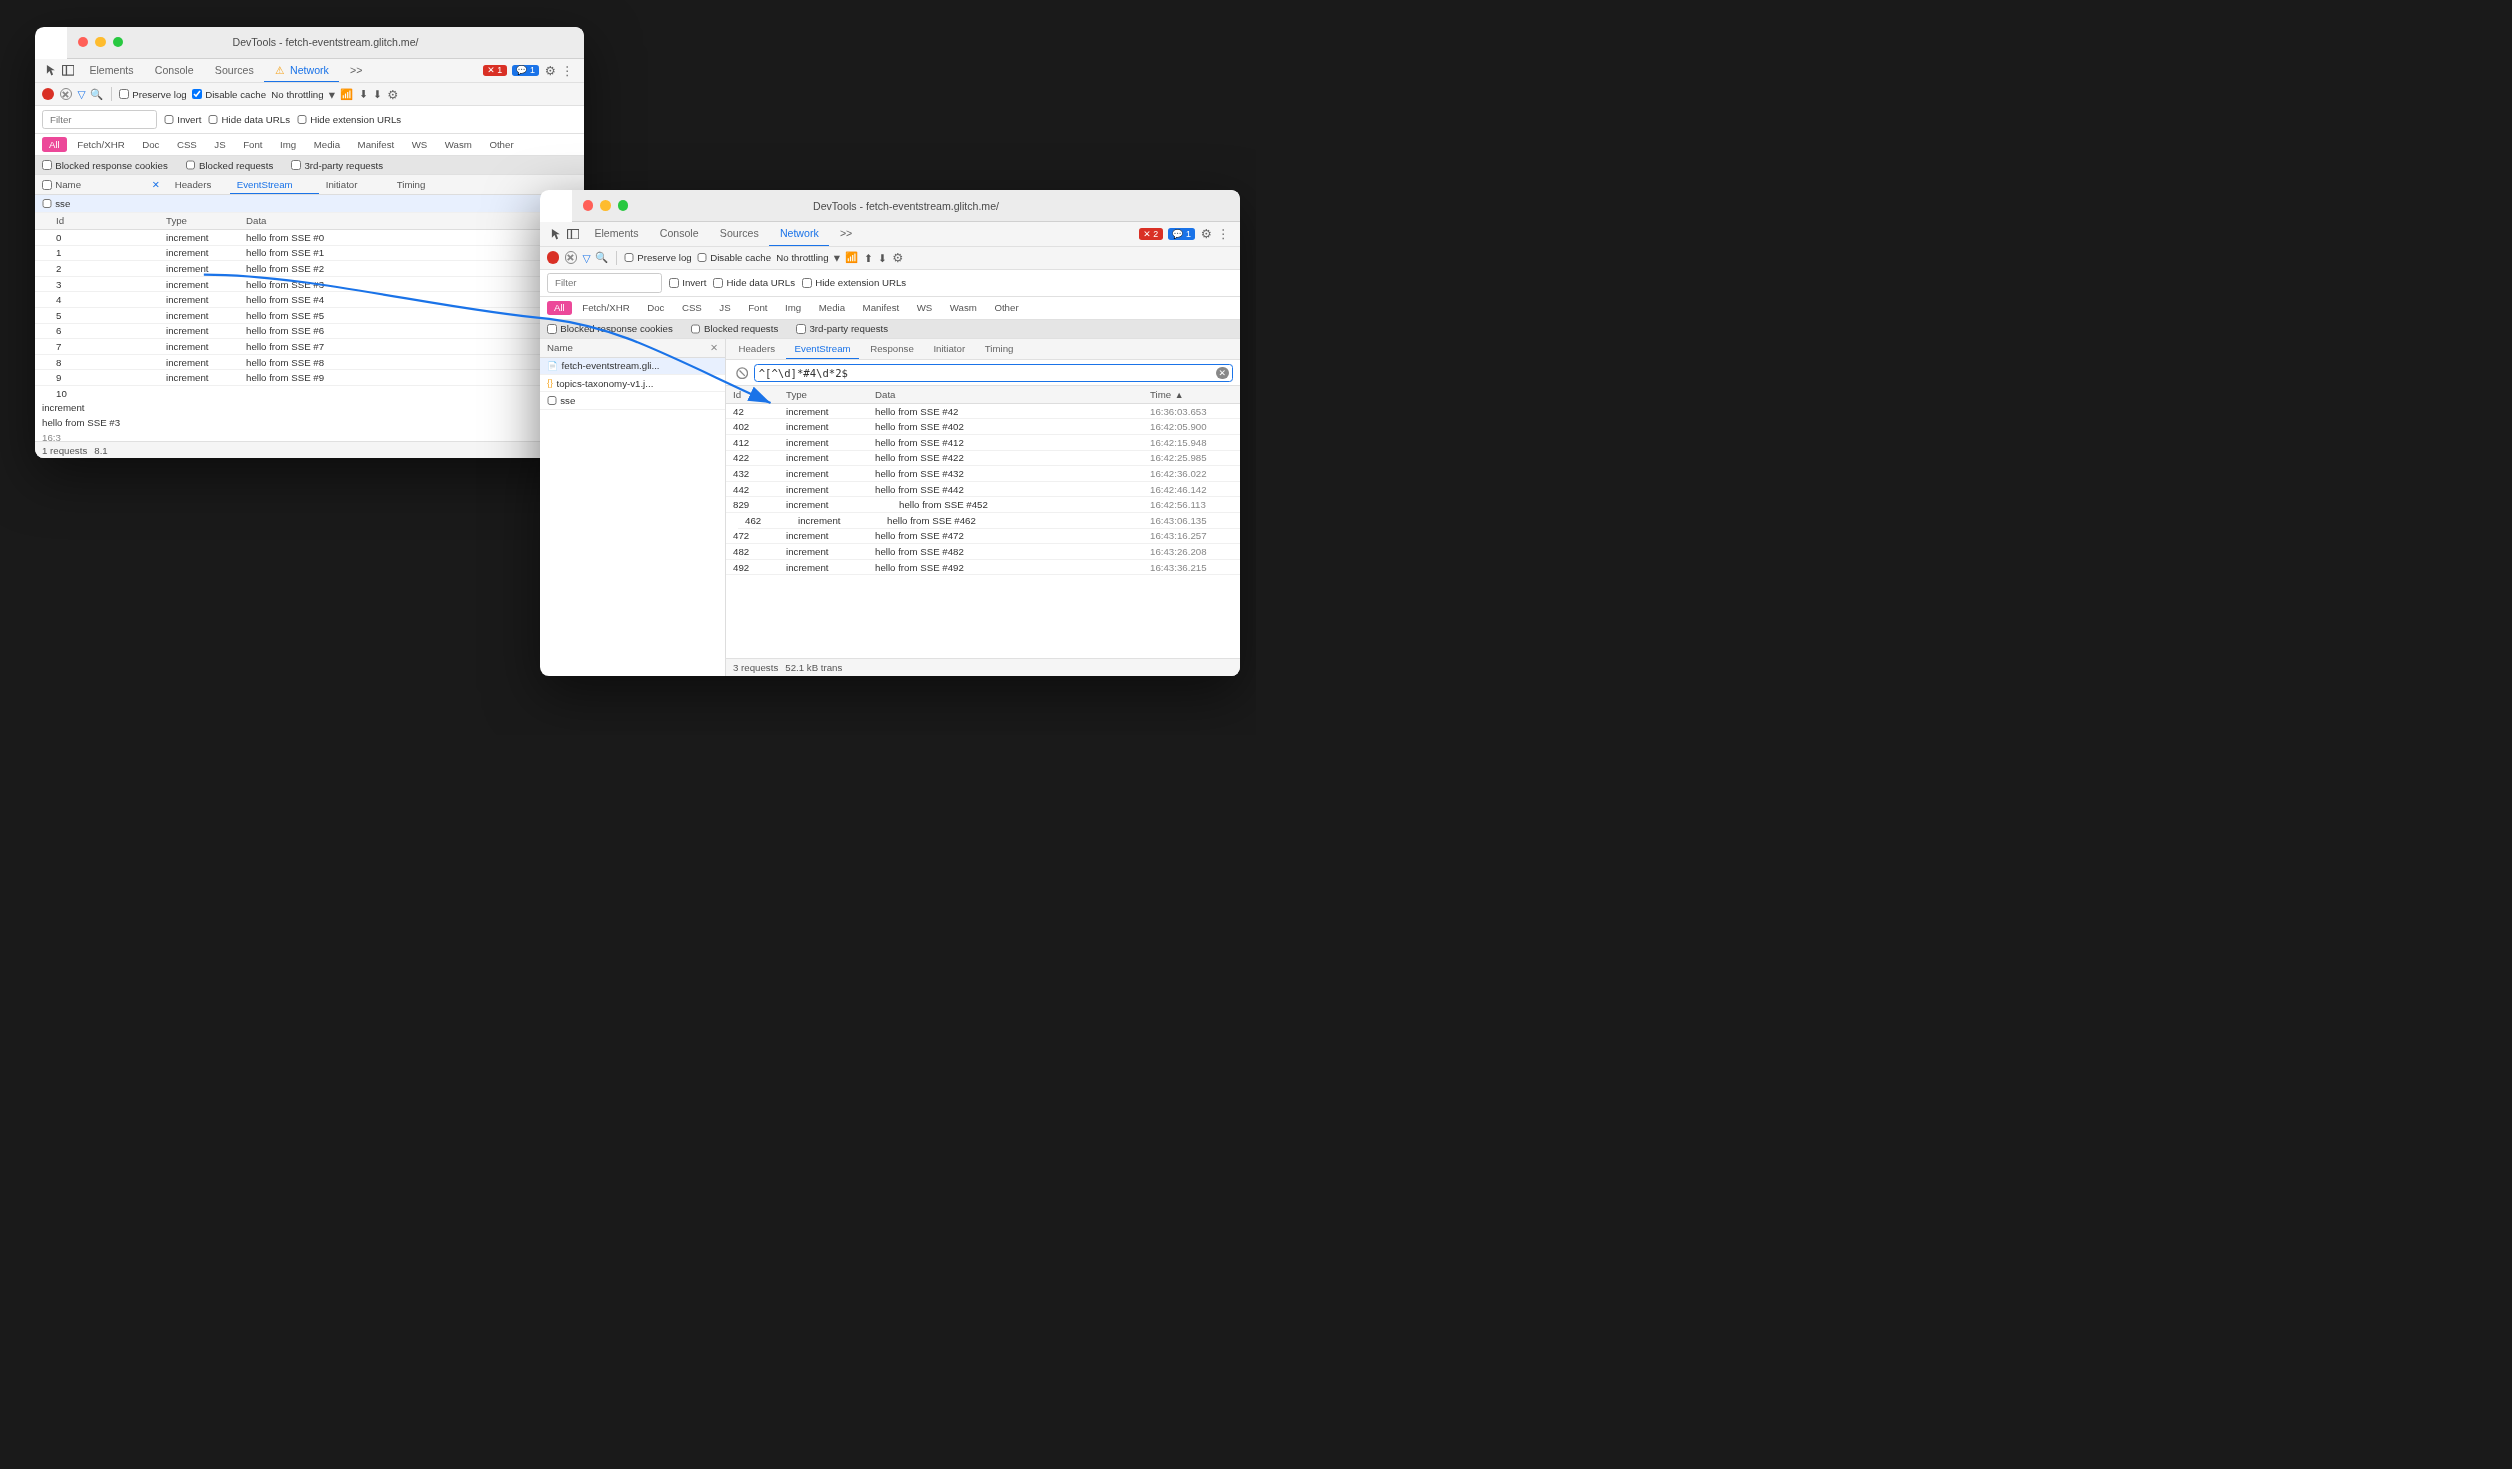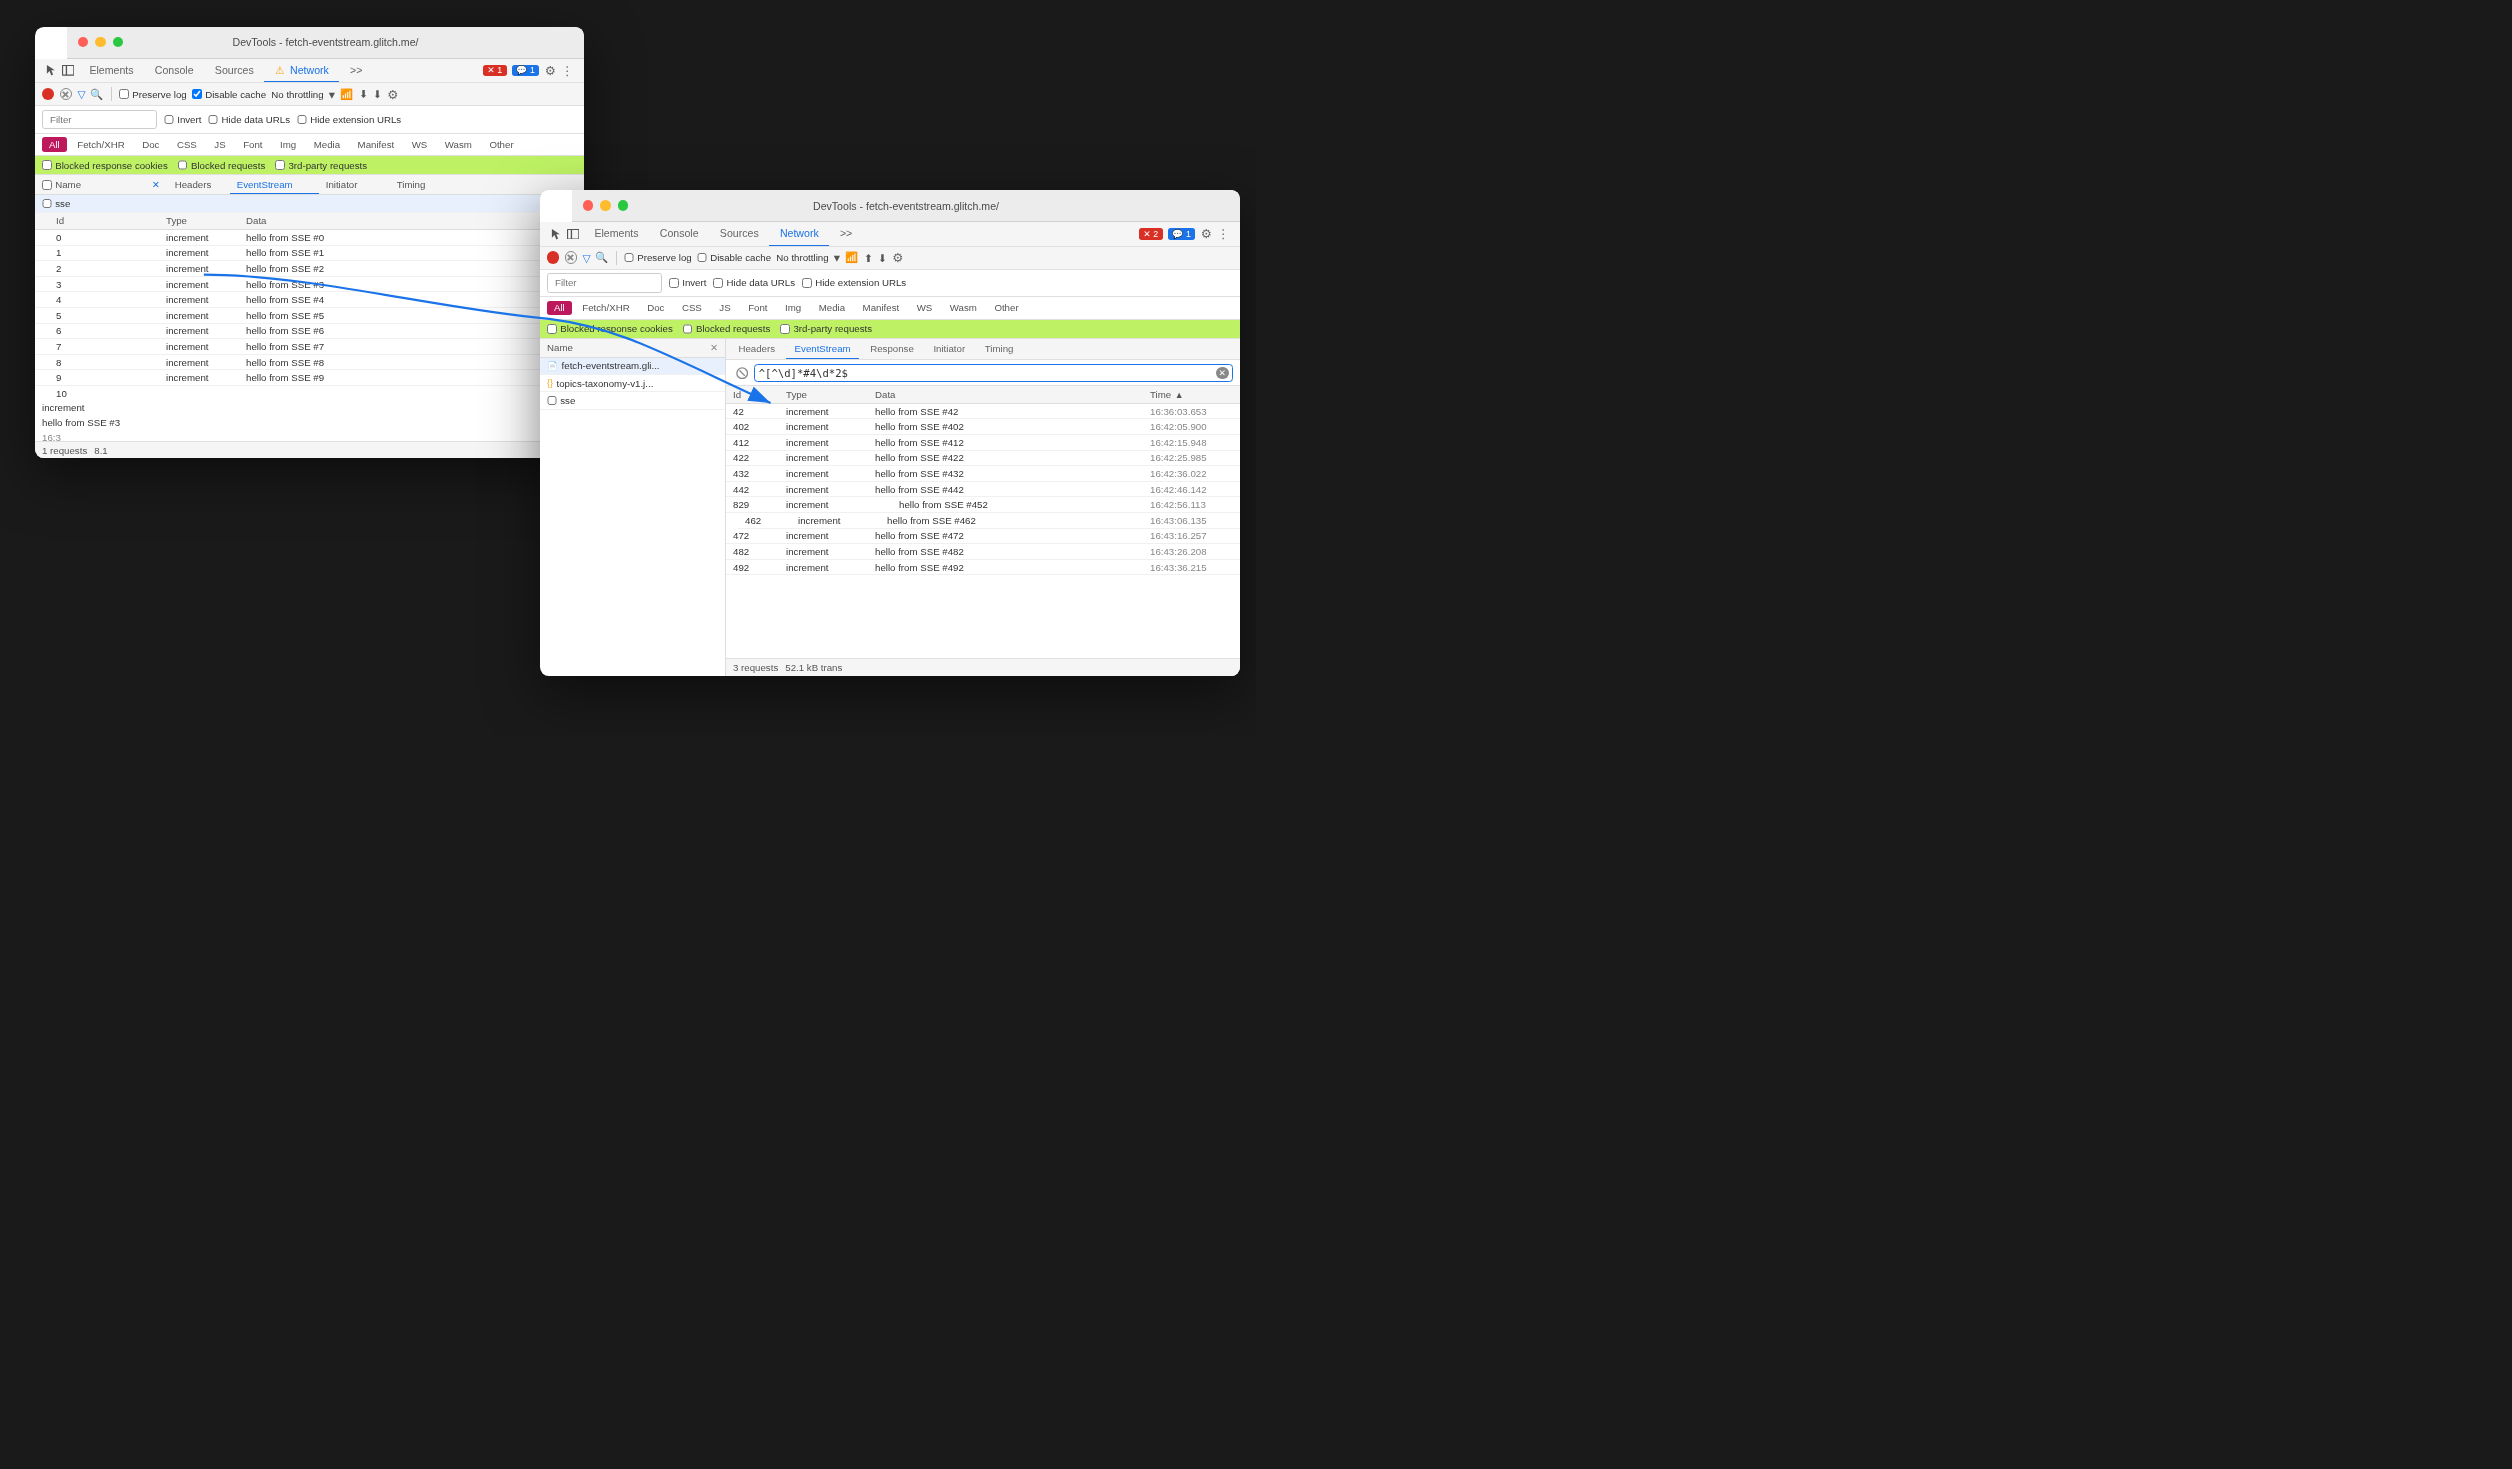--- a/index.html
+++ b/index.html
@@ -133,31 +133,31 @@
     .type-btn {
       padding: 1.8px 7px;
       border-radius: 2.7px;
       border: none;
       font-size: 9.7px;
       cursor: pointer;
       background: transparent;
       color: #555;
     }
     .type-btn.active {
-      background: #be185d;
+      background: #ec4899;
       color: #fff;
     }
 
     .blocked-bar {
       display: flex;
       align-items: flex-end;
       padding: 3.5px 7px;
-      background: #bef264;
+      background: #e5e5e5;
       border-bottom: 0.9px solid #e0e0e0;
-      gap: 10px;
+      gap: 18px;
       font-size: 9.7px;
       color: #333;
     }
 
     .status-bar {
       background: #f5f5f5;
       border-top: 0.9px solid #e0e0e0;
       padding: 2.7px 7px;
       font-size: 9.7px;
       color: #555;

